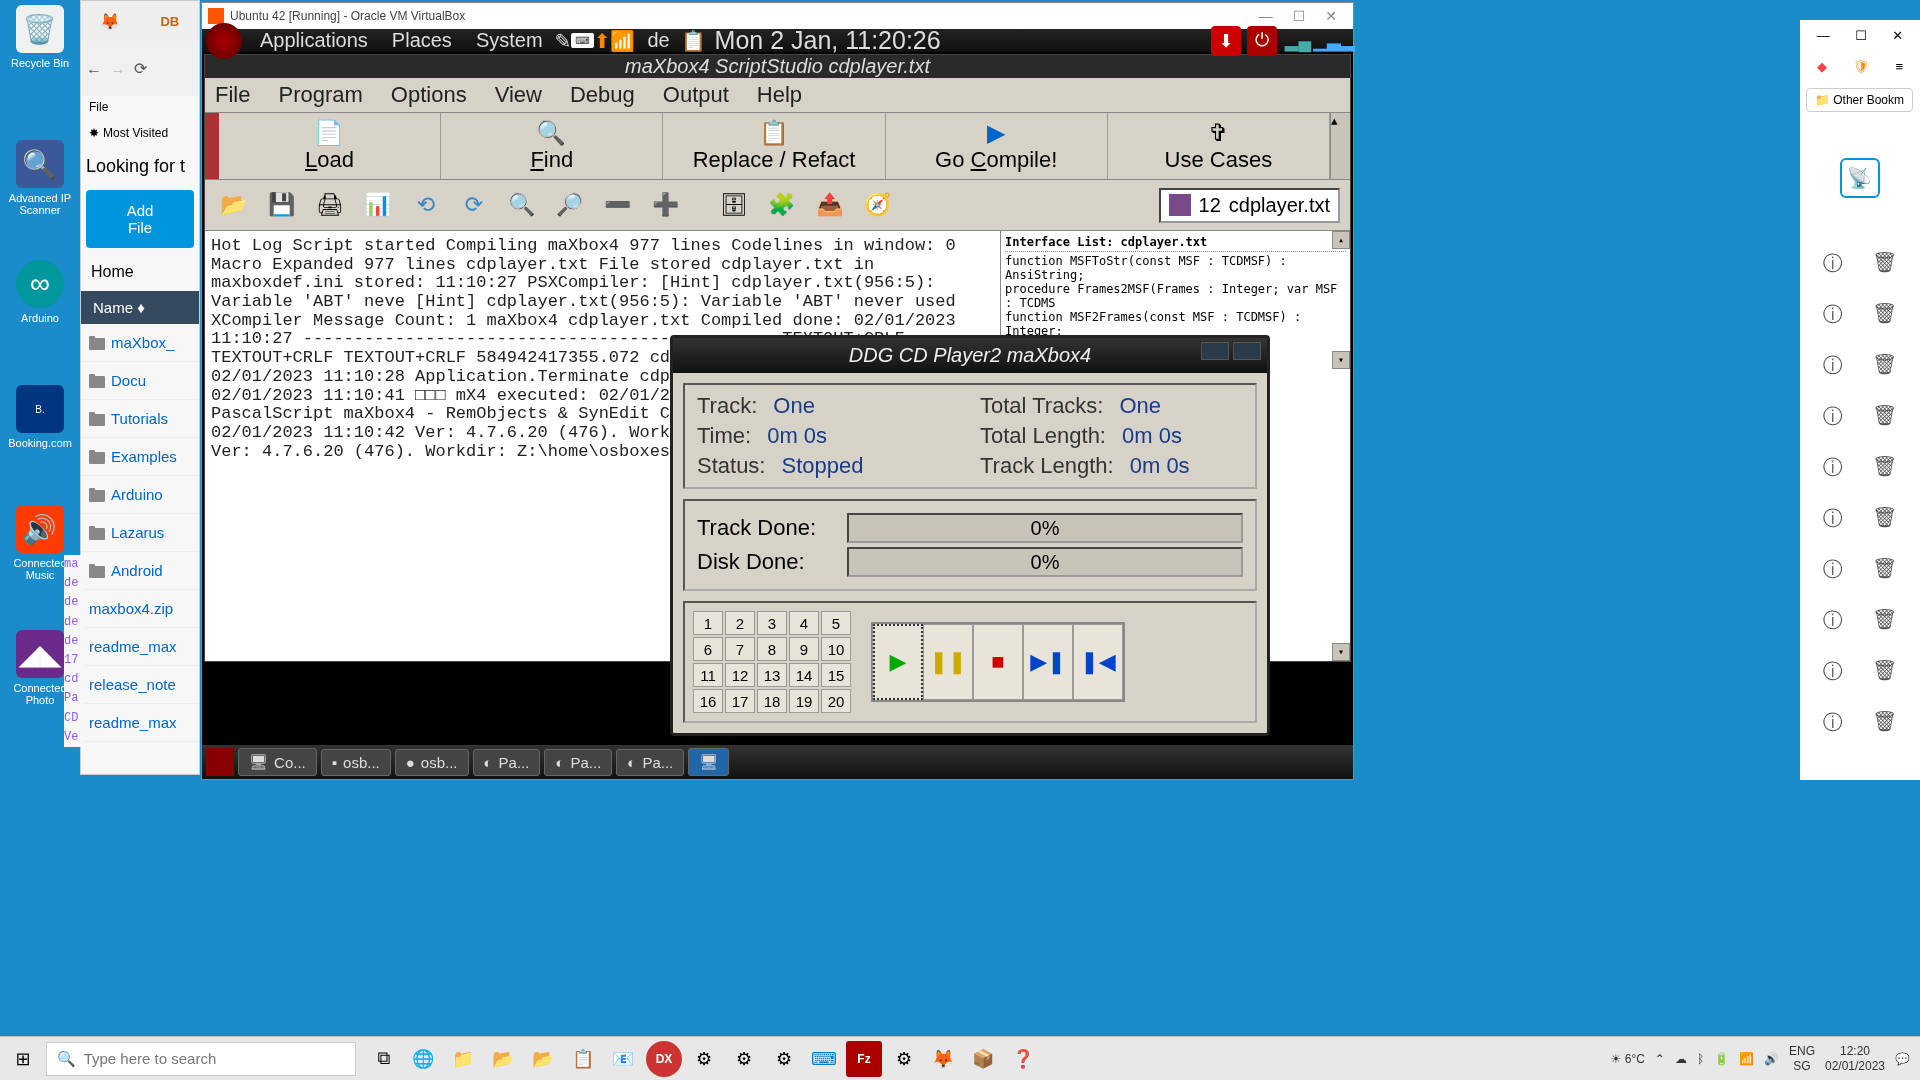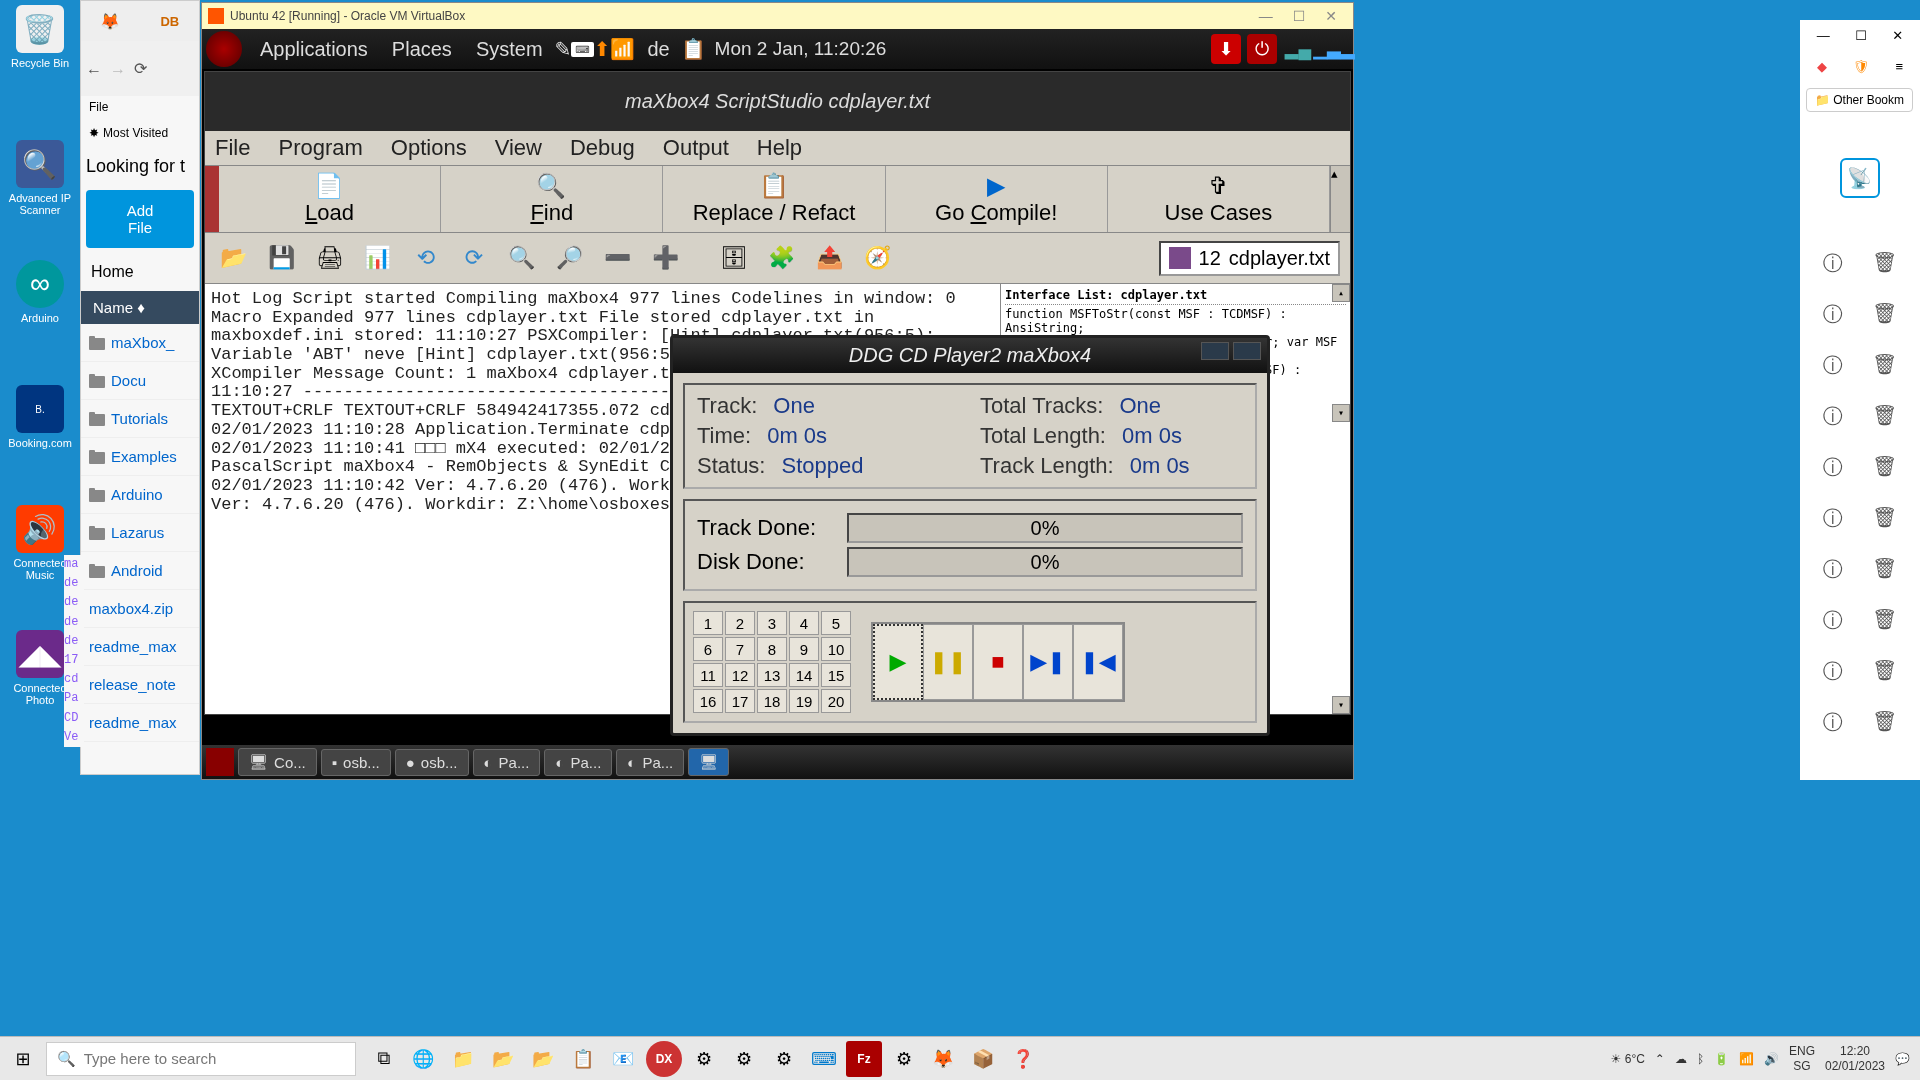--- a/index.html
+++ b/index.html
@@ -25,36 +25,36 @@
 .browser-toolbar span { font-size: 16px; color: #555; }
 .most-visited { padding: 8px; font-size: 12px; display: flex; align-items: center; gap: 4px; }
 .looking { padding: 8px 5px; font-size: 18px; font-weight: 500; white-space: nowrap; overflow: hidden; }
 .add-file { margin: 5px; background: #0095dd; color: white; border: none; padding: 12px 30px; border-radius: 4px; font-size: 15px; }
 .home-label { padding: 10px; font-size: 16px; }
 .name-header { background: #354a5f; color: white; padding: 8px 12px; font-size: 15px; }
 .folder-item { padding: 10px 8px; color: #0066cc; font-size: 15px; border-bottom: 1px solid #eee; display: flex; align-items: center; gap: 6px; white-space: nowrap; overflow: hidden; }
 .folder-item svg { flex-shrink: 0; }
 
 .vbox-window { position: absolute; left: 201px; top: 2px; width: 1153px; height: 778px; background: #000; border: 1px solid #888; }
-.vbox-title { height: 26px; background: #fef9c3; display: flex; align-items: center; padding: 0 6px; font-size: 12px; color: #444; }
+.vbox-title { height: 26px; background: #ffffff; display: flex; align-items: center; padding: 0 6px; font-size: 12px; color: #444; }
 .vbox-title .vb-icon { width: 16px; height: 16px; background: #ff5500; margin-right: 6px; }
 .vbox-ctrl { margin-left: auto; display: flex; gap: 20px; padding: 0 10px; }
 .vbox-ctrl span { font-size: 14px; color: #888; cursor: pointer; }
 
-.ubuntu-panel { height: 40px; background: linear-gradient(#222, #111); display: flex; align-items: center; color: #ddd; font-size: 20px; padding: 0 4px; }
+.ubuntu-panel { height: 23px; background: linear-gradient(#222, #111); display: flex; align-items: center; color: #ddd; font-size: 20px; padding: 0 4px; }
 .ubuntu-panel .menu-item { padding: 0 12px; cursor: pointer; }
 .ubuntu-panel .spiral { width: 36px; height: 36px; background: radial-gradient(circle, #aa0000, #550000); border-radius: 50%; margin-right: 6px; }
 .panel-icons { margin-left: auto; display: flex; align-items: center; gap: 6px; }
 .panel-icons .picon { width: 30px; height: 30px; display: flex; align-items: center; justify-content: center; font-size: 18px; }
-.clock { font-size: 19px; padding: 0 8px; white-space: nowrap; }
+.clock { font-size: 25px; padding: 0 8px; white-space: nowrap; }
 .red-dn { background: #cc0000; border-radius: 4px; }
 .pwr { background: #aa0000; border-radius: 4px; }
 
 .app-window { background: #2a2a2a; margin: 2px; border: 1px solid #444; }
-.app-title { color: #ddd; font-size: 20px; text-align: center; padding: 18px; font-style: italic; }
+.app-title { color: #ddd; font-size: 20px; text-align: center; padding: 0; font-style: italic; }
 .app-menu { background: #d6d2c8; padding: 4px 10px; display: flex; gap: 28px; font-size: 22px; color: #222; }
 .app-menu span { cursor: pointer; }
 
 .big-toolbar { background: #d6d2c8; display: flex; border-top: 1px solid #888; border-bottom: 1px solid #888; position: relative; }
 .big-toolbar .bbtn { flex: 1; text-align: center; padding: 6px; border-right: 1px solid #999; cursor: pointer; }
 .big-toolbar .bbtn .bicon { font-size: 24px; display: block; }
 .big-toolbar .bbtn .blabel { font-size: 22px; }
 .big-toolbar .scrollbar { width: 20px; background: #c8c4ba; border-left: 1px solid #888; }
 
 .icon-toolbar { background: #d6d2c8; padding: 6px 10px; display: flex; align-items: center; gap: 10px; border-bottom: 1px solid #888; }

